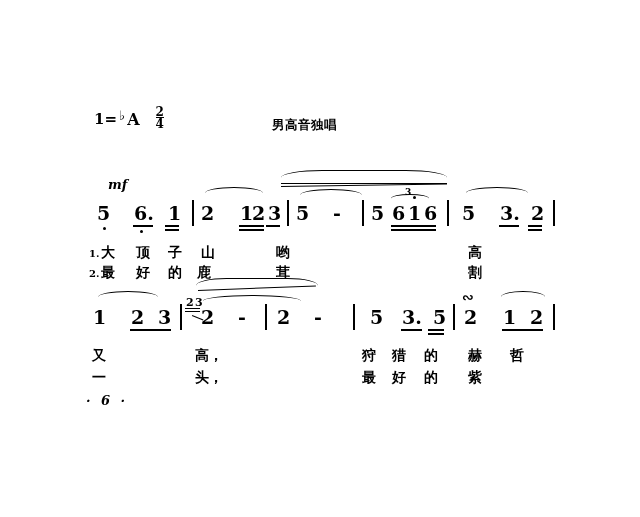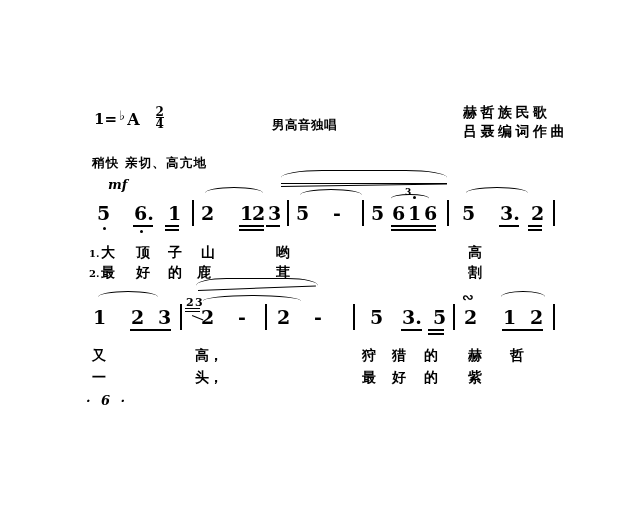--- a/index.html
+++ b/index.html
@@ -208,36 +208,31 @@
   }
 </style>
 </head>
 <body>
 
 <div class="page">
 
 
   <div class="subtitle-center">男高音独唱</div>
 
-  <div class="credits">
-    <div>赫哲族民歌</div>
-    <div>吕聂编词作曲</div>
-  </div>
 
   <div class="keysig">
     <span>1=</span>
     <span class="flat">♭</span>
     <span class="letter">A</span>
     <span class="meter">
       <span class="num">2</span>
       <span class="den">4</span>
     </span>
   </div>
 
-  <div class="tempo">稍快  亲切、高亢地</div>
 
   <div class="dynamic">mf</div>
 
   <div class="system s1">
 
     <div class="note" style="left:97px; top:12px;">5</div>
     <div class="octave-low" style="left:103px; top:35px;"></div>
 
     <div class="note" style="left:134px; top:12px;">6.</div>
     <div class="beam" style="left:133px; top:33px; width:20px;"></div>

